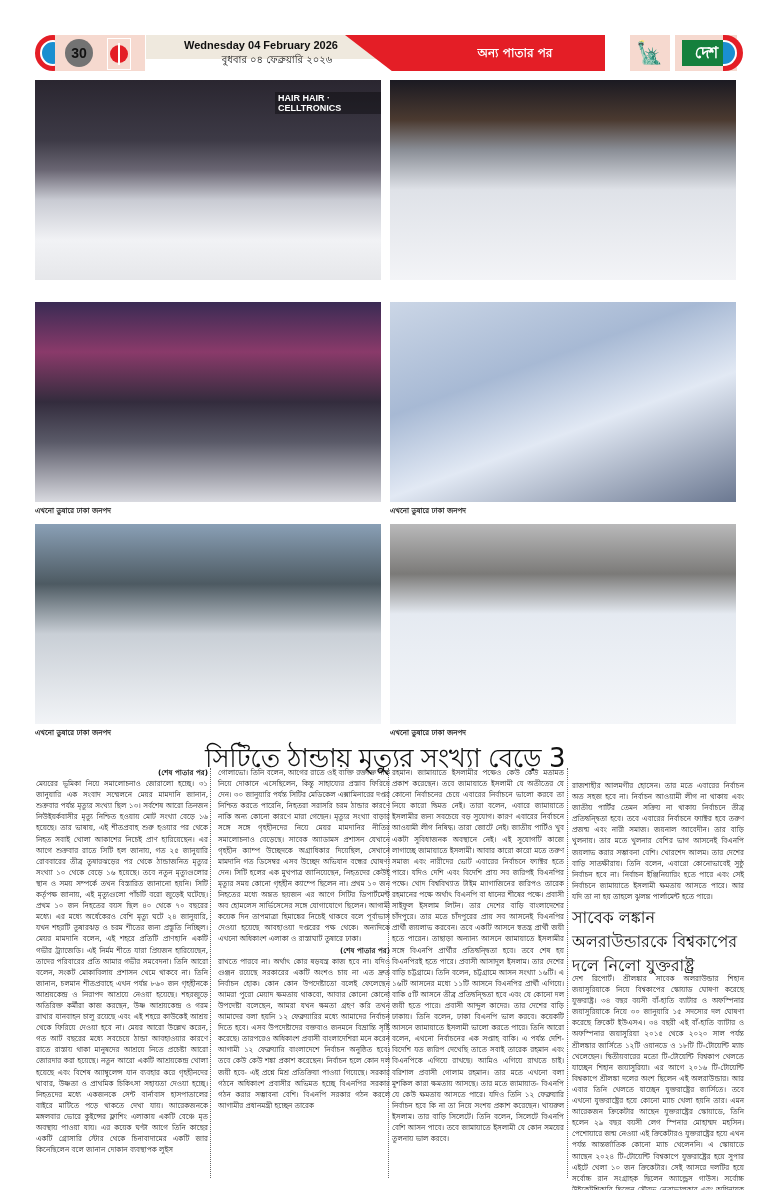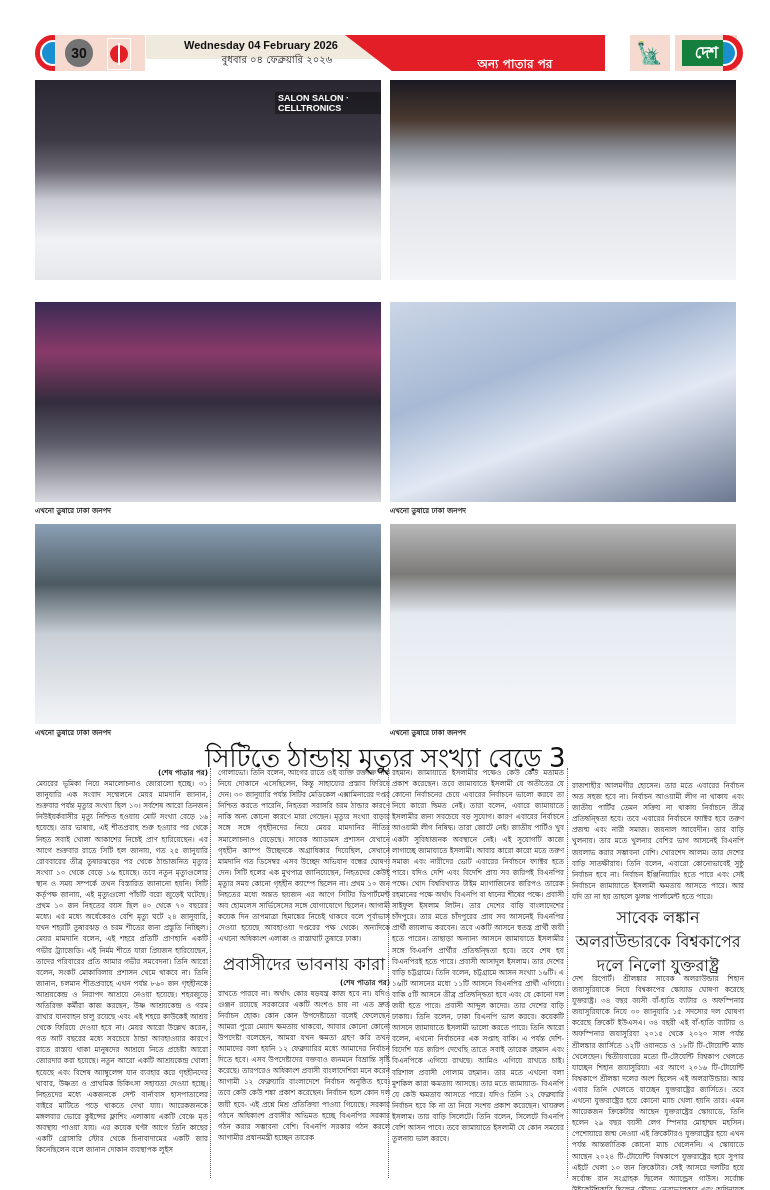--- a/index.html
+++ b/index.html
@@ -9,21 +9,21 @@
   .hdr-circ-l::after{content:"";position:absolute;left:5px;top:5px;width:26px;height:26px;border-radius:50%;background:#1a8fd0;border:2px solid #fff;box-sizing:border-box;}
   .hdr-pink{position:absolute;left:20px;top:0;width:90px;height:36px;background:#f6d9cf;}
   .pgnum{position:absolute;left:30px;top:4px;width:28px;height:28px;border-radius:50%;background:#737373;font:bold 14px "Liberation Sans",sans-serif;text-align:center;line-height:28px;}
   .logo-small{position:absolute;left:72px;top:3px;width:22px;height:30px;border:1px solid #fff;}
   .logo-small::before{content:"";position:absolute;left:2px;top:6px;width:18px;height:18px;border-radius:50%;background:#e41e26;}
   .logo-small::after{content:"";position:absolute;left:10px;top:4px;width:2px;height:22px;background:#fff;}
   .hdr-date{position:absolute;left:111px;top:0;width:230px;height:24px;background:#efe9de;text-align:center;}
   .date-en{font:bold 11px "Liberation Sans",sans-serif;margin-top:4px;}
   .date-bn{font:10px "DejaVu Sans",sans-serif;margin-top:1px;padding-left:32px;}
   .hdr-red{position:absolute;left:310px;top:0;width:260px;height:36px;background:#e41e26;clip-path:polygon(0 0,100% 0,100% 100%,18% 100%);}
-  .hdr-red-lbl{position:absolute;left:390px;top:9px;width:180px;text-align:center;color:#fff;font:bold 12px "DejaVu Sans",sans-serif;margin-top:11px;}
+  .hdr-red-lbl{position:absolute;left:390px;top:9px;width:180px;text-align:center;color:#fff;font:bold 12px "DejaVu Sans",sans-serif;}
   .hdr-liberty{position:absolute;left:595px;top:0;width:40px;height:36px;background:#f6d9cf;text-align:center;font-size:22px;line-height:36px;color:#2f9a8e;}
   .hdr-logo{position:absolute;left:640px;top:0;width:62px;height:36px;background:#f6d9cf;}
   .hdr-logo-inner{position:absolute;left:7px;top:5px;width:48px;height:26px;background:#15803d;color:#fff;font:bold 16px "Liberation Sans",sans-serif;text-align:center;line-height:26px;letter-spacing:-1px;}
   .hdr-circ-r{position:absolute;left:688px;top:0;width:20px;height:36px;border-radius:0 18px 18px 0;background:#e41e26;}
   .hdr-circ-r::after{content:"";position:absolute;left:0;top:5px;width:14px;height:26px;border-radius:0 13px 13px 0;background:#1a8fd0;border:2px solid #fff;border-left:none;box-sizing:border-box;}
 
   .photo{position:absolute;overflow:hidden;}
   .caption{position:absolute;font:bold 7px "DejaVu Sans",sans-serif;color:#111;}
   .p1{left:35px;top:80px;width:346px;height:200px;background:linear-gradient(180deg,#2a2630 0%,#3d3a46 30%,#6a6673 45%,#c9cbd3 60%,#f1f2f5 80%,#e6e7ea 100%);}
   .p2{left:390px;top:80px;width:346px;height:200px;background:linear-gradient(180deg,#1b1a22 0%,#4b3a30 20%,#8a8e96 35%,#dfe2e8 55%,#f3f4f7 100%);}
@@ -32,21 +32,21 @@
   .p5{left:35px;top:524px;width:346px;height:200px;background:linear-gradient(180deg,#8aa0b6 0%,#4d5a62 30%,#c9cfd6 55%,#f2f4f7 100%);}
   .p6{left:390px;top:524px;width:346px;height:200px;background:linear-gradient(180deg,#b9b9ba 0%,#7b7a78 25%,#e5eaf1 45%,#f4f6f9 100%);}
   .ph-lbl{position:absolute;font:bold 9px "Liberation Sans",sans-serif;color:#fff;background:rgba(0,0,0,.35);padding:1px 3px;}
 
   .headline{position:absolute;left:0;width:770px;top:738px;text-align:center;font:26px "DejaVu Sans",sans-serif;letter-spacing:-.5px;}
   .col{position:absolute;top:767px;width:172px;font:7.2px/11.1px "DejaVu Sans",sans-serif;text-align:justify;color:#111;}
   .col p{margin:0;}
   .cont{text-align:right;font-weight:bold;}
   .c1{left:36px;} .c2{left:218px;} .c3{left:392px;} .c4{left:572px;margin-top:13px;}
   .sub-head{font:17px/22px "DejaVu Sans",sans-serif;text-align:center;margin:8px 0 2px;}
-  .sub-head2{position:absolute;left:572px;top:906px;width:172px;font:16px/24px "DejaVu Sans",sans-serif;text-align:center;}
+  .sub-head2{position:absolute;left:572px;top:906px;width:172px;font:16px/24px "DejaVu Sans",sans-serif;text-align:left;}
   .vrule{position:absolute;top:768px;width:0;height:410px;border-left:1px dotted #666;}
 </style>
 </head>
 <body>
 
 <div class="header">
   <div class="hdr-circ-l"></div>
   <div class="hdr-pink"></div>
   <div class="pgnum">30</div>
   <div class="logo-small"></div>
@@ -57,21 +57,21 @@
   <div class="hdr-red"></div>
   <div class="hdr-red-lbl">অন্য পাতার পর</div>
   <div class="hdr-liberty">🗽</div>
   <div class="hdr-logo">
     <div class="hdr-logo-inner">দেশ</div>
   </div>
   <div class="hdr-circ-r"></div>
 </div>
 
 <div class="photo p1">
-  <div class="ph-lbl" style="left:240px;top:12px;">SALON SALON · CELLTRONICS</div>
+  <div class="ph-lbl" style="left:240px;top:12px;">HAIR HAIR · CELLTRONICS</div>
 </div>
 <div class="photo p2"></div>
 <div class="photo p3"></div>
 <div class="caption" style="left:35px;top:505px;">এখনো তুষারে ঢাকা জনপদ</div>
 <div class="photo p4"></div>
 <div class="caption" style="left:390px;top:505px;">এখনো তুষারে ঢাকা জনপদ</div>
 <div class="photo p5"></div>
 <div class="caption" style="left:35px;top:727px;">এখনো তুষারে ঢাকা জনপদ</div>
 <div class="photo p6"></div>
 <div class="caption" style="left:390px;top:727px;">এখনো তুষারে ঢাকা জনপদ</div>
@@ -79,21 +79,20 @@
 <div class="headline">সিটিতে ঠান্ডায় মৃত্যুর সংখ্যা বেড়ে 3</div>
 
 <div class="col c1">
   <p class="cont">(শেষ পাতার পর)</p>
   <p>মেয়রের ভূমিকা নিয়ে সমালোচনাও জোরালো হচ্ছে। ৩১ জানুয়ারি এক সংবাদ সম্মেলনে মেয়র মামদানি জানান, শুক্রবার পর্যন্ত মৃত্যুর সংখ্যা ছিল ১৩। সর্বশেষ আরো তিনজন নিউইয়র্কবাসীর মৃত্যু নিশ্চিত হওয়ায় মোট সংখ্যা বেড়ে ১৬ হয়েছে। তার ভাষায়, এই শীতপ্রবাহ শুরু হওয়ার পর থেকে নিহত সবাই খোলা আকাশের নিচেই প্রাণ হারিয়েছেন। এর আগে শুক্রবার রাতে সিটি হল জানায়, গত ২৫ জানুয়ারি রোববারের তীব্র তুষারঝড়ের পর থেকে ঠান্ডাজনিত মৃত্যুর সংখ্যা ১০ থেকে বেড়ে ১৬ হয়েছে। তবে নতুন মৃত্যুগুলোর স্থান ও সময় সম্পর্কে তখন বিস্তারিত জানানো হয়নি। সিটি কর্তৃপক্ষ জানায়, এই মৃত্যুগুলো পাঁচটি বরো জুড়েই ঘটেছে। প্রথম ১০ জন নিহতের বয়স ছিল ৪০ থেকে ৭০ বছরের মধ্যে। এর মধ্যে অর্ধেকেরও বেশি মৃত্যু ঘটে ২৪ জানুয়ারি, যখন শহরটি তুষারঝড় ও চরম শীতের জন্য প্রস্তুতি নিচ্ছিল। মেয়র মামদানি বলেন, এই শহরে প্রতিটি প্রাণহানি একটি গভীর ট্র্যাজেডি। এই নির্মম শীতে যারা প্রিয়জন হারিয়েছেন, তাদের পরিবারের প্রতি আমার গভীর সমবেদনা। তিনি আরো বলেন, সংকট মোকাবিলায় প্রশাসন থেমে থাকবে না। তিনি জানান, চলমান শীতপ্রবাহে এখন পর্যন্ত ৮৬০ জন গৃহহীনকে আশ্রয়কেন্দ্র ও নিরাপদ আশ্রয়ে নেওয়া হয়েছে। শহরজুড়ে অতিরিক্ত কর্মীরা কাজ করছেন, উষ্ণ আশ্রয়কেন্দ্র ও গরম রাখার যানবাহন চালু রয়েছে এবং এই শহরে কাউকেই আশ্রয় থেকে ফিরিয়ে দেওয়া হবে না। মেয়র আরো উল্লেখ করেন, গত আট বছরের মধ্যে সবচেয়ে ঠান্ডা আবহাওয়ার কারণে রাতে রাস্তায় থাকা মানুষদের আশ্রয়ে নিতে প্রচেষ্টা আরো জোরদার করা হয়েছে। নতুন আরো একটি আশ্রয়কেন্দ্র খোলা হয়েছে এবং বিশেষ অ্যাম্বুলেন্স যান ব্যবহার করে গৃহহীনদের খাবার, উষ্ণতা ও প্রাথমিক চিকিৎসা সহায়তা দেওয়া হচ্ছে। নিহতদের মধ্যে একজনকে সেন্ট বার্নাবাস হাসপাতালের বাইরে মাটিতে পড়ে থাকতে দেখা যায়। আরেকজনকে মঙ্গলবার ভোরে কুইন্সের ফ্লাশিং এলাকায় একটি বেঞ্চে মৃত অবস্থায় পাওয়া যায়। এর কয়েক ঘণ্টা আগে তিনি কাছের একটি গ্রোসারি স্টোর থেকে চিনাবাদামের একটি জার কিনেছিলেন বলে জানান দোকান ব্যবস্থাপক লুইস</p>
 </div>
 <div class="vrule" style="left:210px;"></div>
 
 <div class="col c2">
   <p>গোলাভো। তিনি বলেন, আগের রাতে ওই ব্যক্তি রক্তাক্ত নাক নিয়ে দোকানে এসেছিলেন, কিন্তু সাহায্যের প্রস্তাব ফিরিয়ে দেন। ৩০ জানুয়ারি পর্যন্ত সিটির মেডিকেল এক্সামিনারের দপ্তর নিশ্চিত করতে পারেনি, নিহতরা সরাসরি চরম ঠান্ডার কারণে নাকি অন্য কোনো কারণে মারা গেছেন। মৃত্যুর সংখ্যা বাড়ার সঙ্গে সঙ্গে গৃহহীনদের নিয়ে মেয়র মামদানির নীতির সমালোচনাও বেড়েছে। সাবেক অ্যাডামস প্রশাসন যেখানে গৃহহীন ক্যাম্প উচ্ছেদকে অগ্রাধিকার দিয়েছিল, সেখানে মামদানি গত ডিসেম্বর এসব উচ্ছেদ অভিযান বন্ধের ঘোষণা দেন। সিটি হলের এক মুখপাত্র জানিয়েছেন, নিহতদের কেউই মৃত্যুর সময় কোনো গৃহহীন ক্যাম্পে ছিলেন না। প্রথম ১০ জন নিহতের মধ্যে অন্তত ছয়জন এর আগে সিটির ডিপার্টমেন্ট অব হোমলেস সার্ভিসেসের সঙ্গে যোগাযোগে ছিলেন। আগামী কয়েক দিন তাপমাত্রা হিমাঙ্কের নিচেই থাকবে বলে পূর্বাভাস দেওয়া হয়েছে আবহাওয়া দপ্তরের পক্ষ থেকে। অন্যদিকে এখনো অধিকাংশ এলাকা ও রাস্তাঘাট তুষারে ঢাকা।</p>
-  <div class="sub-head">প্রবাসীদের ভাবনায় কারা</div>
   <p class="cont">(শেষ পাতার পর)</p>
   <p>রাখতে পারবে না। অর্থাৎ কোর ষড়যন্ত্র কাজ হবে না। যদিও গুঞ্জন রয়েছে সরকারের একটি অংশও চায় না এত দ্রুত নির্বাচন হোক। কোন কোন উপদেষ্টাতো বলেই ফেলেছেন আমরা পুরো মেয়াদ ক্ষমতায় থাকবো, আবার কোনো কোনো উপদেষ্টা বলেছেন, আমরা যখন ক্ষমতা গ্রহণ করি তখন আমাদের বলা হয়নি ১২ ফেব্রুয়ারির মধ্যে আমাদের নির্বাচন দিতে হবে। এসব উপদেষ্টাদের বক্তব্যও জনমনে বিভ্রান্তি সৃষ্টি করেছে। তারপরেও অধিকাংশ প্রবাসী বাংলাদেশিরা মনে করেন আগামী ১২ ফেব্রুয়ারি বাংলাদেশে নির্বাচন অনুষ্ঠিত হবে। তবে কেউ কেউ শঙ্কা প্রকাশ করেছেন। নির্বাচন হলে কোন দল জয়ী হবে- এই প্রশ্নে মিশ্র প্রতিক্রিয়া পাওয়া গিয়েছে। সরকার গঠনে অধিকাংশ প্রবাসীর অভিমত হচ্ছে বিএনপির সরকার গঠন করার সম্ভাবনা বেশি। বিএনপি সরকার গঠন করলে আগামীর প্রধানমন্ত্রী হচ্ছেন তারেক</p>
 </div>
 <div class="vrule" style="left:388px;"></div>
 
 <div class="col c3">
   <p>রহমান। জামায়াতে ইসলামীর পক্ষেও কেউ কেউ মতামত প্রকাশ করেছেন। তবে জামায়াতে ইসলামী যে অতীতের যে কোনো নির্বাচনের চেয়ে এবারের নির্বাচনে ভালো করবে তা নিয়ে কারো দ্বিমত নেই। তারা বলেন, এবারে জামায়াতে ইসলামীর জন্য সবচেয়ে বড় সুযোগ। কারণ এবারের নির্বাচনে আওয়ামী লীগ নিষিদ্ধ। তারা জোটে নেই। জাতীয় পার্টিও খুব একটা সুবিধাজনক অবস্থানে নেই। এই সুযোগটি কাজে লাগাচ্ছে জামায়াতে ইসলামী। আবার কারো কারো মতে তরুণ সমাজ এবং নারীদের ভোট এবারের নির্বাচনে ফ্যাক্টর হতে পারে। যদিও দেশি এবং বিদেশি প্রায় সব জরিপই বিএনপির পক্ষে। খোদ বিশ্ববিখ্যাত টাইম ম্যাগাজিনের জরিপও তারেক রহমানের পক্ষে অর্থাৎ বিএনপি বা ধানের শীষের পক্ষে। প্রবাসী সাইফুল ইসলাম লিটন। তার দেশের বাড়ি বাংলাদেশের চাঁদপুরে। তার মতে চাঁদপুরের প্রায় সব আসনেই বিএনপির প্রার্থী জয়লাভ করবেন। তবে একটি আসনে স্বতন্ত্র প্রার্থী জয়ী হতে পারেন। তাছাড়া অন্যান্য আসনে জামায়াতে ইসলামীর সঙ্গে বিএনপি প্রার্থীর প্রতিদ্বন্দ্বিতা হবে। তবে শেষ হয় বিএনপিরই হতে পারে। প্রবাসী আসাদুল ইসলাম। তার দেশের বাড়ি চট্টগ্রামে। তিনি বলেন, চট্টগ্রামে আসন সংখ্যা ১৬টি। এ ১৬টি আসনের মধ্যে ১১টি আসনে বিএনপির প্রার্থী এগিয়ে। বাকি ৫টি আসনে তীব্র প্রতিদ্বন্দ্বিতা হবে এবং যে কোনো দল জয়ী হতে পারে। প্রবাসী আব্দুল কাদের। তার দেশের বাড়ি ঢাকায়। তিনি বলেন, ঢাকা বিএনপি ভাল করবে। কয়েকটি আসনে জামায়াতে ইসলামী ভালো করতে পারে। তিনি আরো বলেন, এখনো নির্বাচনের এক সপ্তাহ বাকি। এ পর্যন্ত দেশি-বিদেশি যত জরিপ দেখেছি তাতে সবাই তারেক রহমান এবং বিএনপিকে এগিয়ে রাখছে। আমিও এগিয়ে রাখতে চাই। বরিশাল প্রবাসী গোলাম রহমান। তার মতে এখনো বলা মুশকিল কারা ক্ষমতায় আসছে। তার মতে জামায়াত- বিএনপি যে কেউ ক্ষমতায় আসতে পারে। যদিও তিনি ১২ ফেব্রুয়ারি নির্বাচন হবে কি না তা নিয়ে সংশয় প্রকাশ করেছেন। খায়রুল ইসলাম। তার বাড়ি সিলেটে। তিনি বলেন, সিলেটে বিএনপি বেশি আসন পাবে। তবে জামায়াতে ইসলামী যে কোন সময়ের তুলনায় ভাল করবে।</p>
 </div>
 <div class="vrule" style="left:567px;"></div>
 

